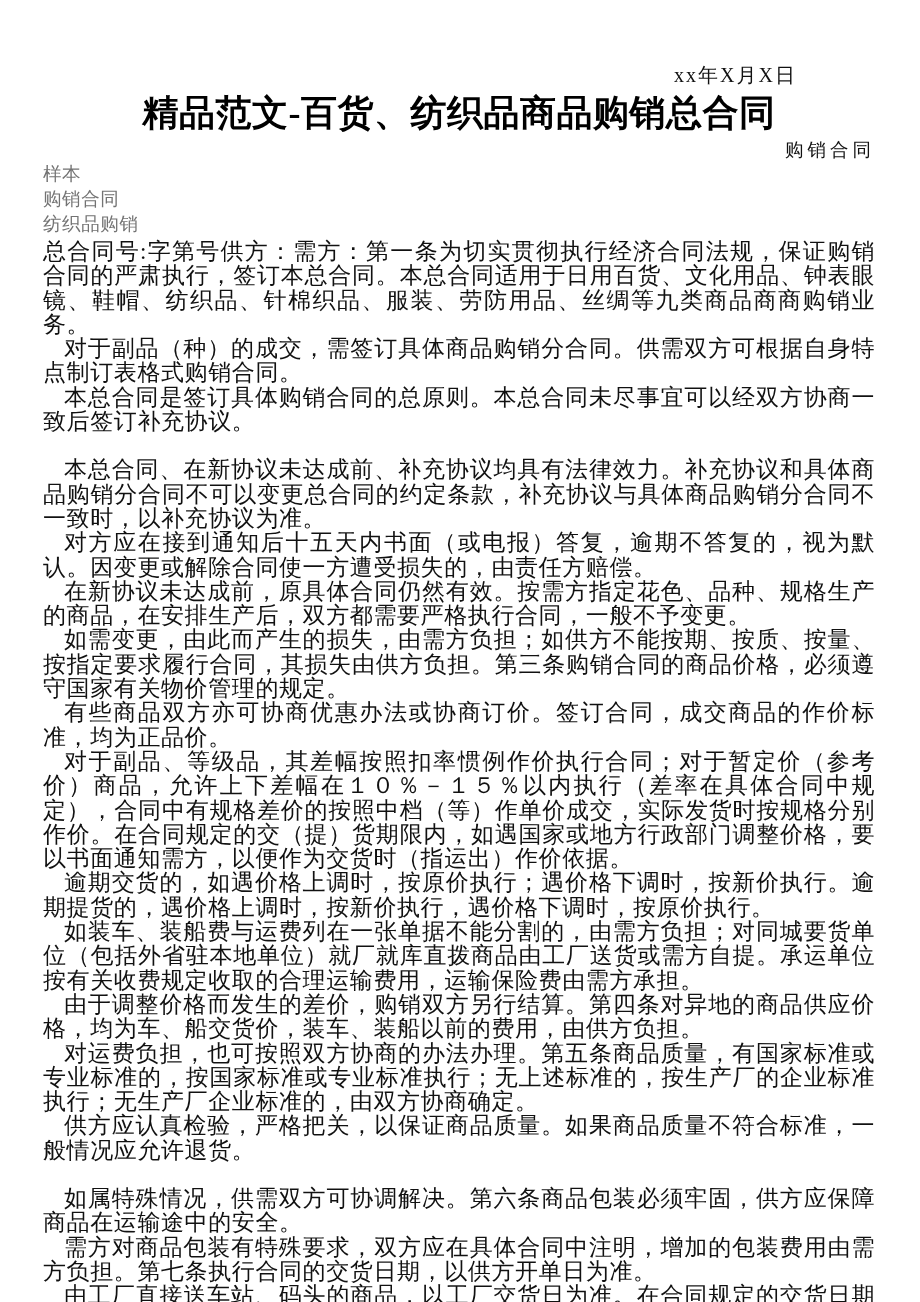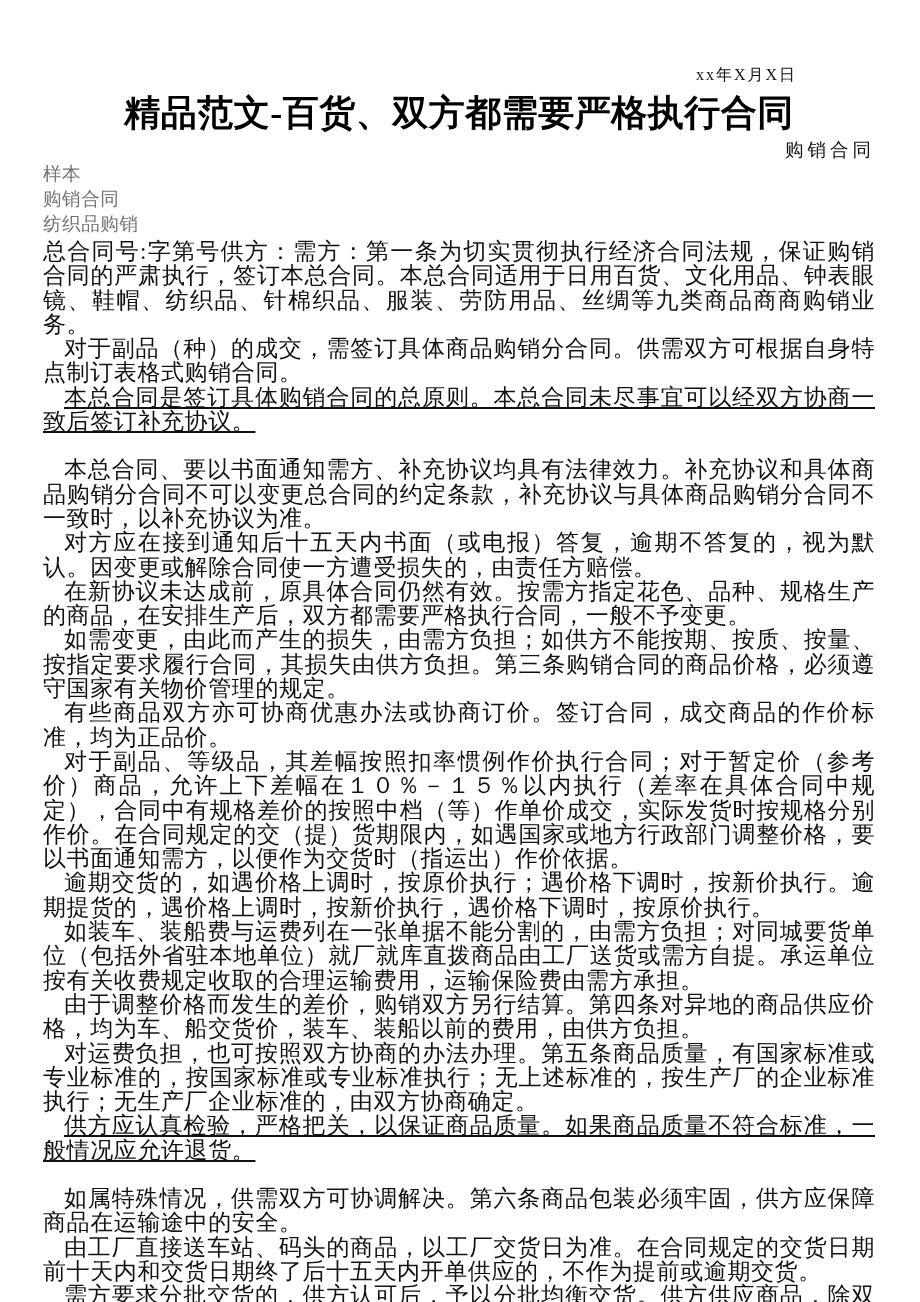--- a/index.html
+++ b/index.html
@@ -18,21 +18,21 @@
     box-sizing: border-box;
     width: 920px;
     height: 1302px;
     padding: 0 45px 0 43px;
     background: #ffffff;
   }
   .date-line {
     margin-top: 66px;
     text-align: right;
     padding-right: 78px;
-    font-size: 16px;
+    font-size: 20px;
     line-height: 18px;
     letter-spacing: 2px;
     color: #111111;
   }
   .doc-title {
     margin: 6px 0 0 0;
     text-align: center;
     font-size: 36px;
     font-weight: bold;
     line-height: 46px;
@@ -63,51 +63,51 @@
     letter-spacing: 0.6px;
     text-align: justify;
     color: #111111;
     word-break: break-all;
   }
   .para.indent {
     text-indent: 21px;
   }
   .para.gap {
     margin-bottom: 24px;
-    text-decoration: underline;
   }
 </style>
 </head>
 <body>
 
 <div class="page">
   <div class="date-line">xx年X月X日</div>
 
-  <h1 class="doc-title">精品范文-百货、双方都需要严格执行合同</h1>
+  <h1 class="doc-title">精品范文-百货、纺织品商品购销总合同</h1>
 
   <div class="doc-type-right">购销合同</div>
 
   <div class="meta-block">
     <div class="meta-line">样本</div>
     <div class="meta-line">购销合同</div>
     <div class="meta-line">纺织品购销</div>
   </div>
 
   <div class="body-text" id="paragraphs">
       <p class="para">总合同号:字第号供方：需方：第一条为切实贯彻执行经济合同法规，保证购销合同的严肃执行，签订本总合同。本总合同适用于日用百货、文化用品、钟表眼镜、鞋帽、纺织品、针棉织品、服装、劳防用品、丝绸等九类商品商商购销业务。</p>
       <p class="para indent">对于副品（种）的成交，需签订具体商品购销分合同。供需双方可根据自身特点制订表格式购销合同。</p>
       <p class="para indent gap">本总合同是签订具体购销合同的总原则。本总合同未尽事宜可以经双方协商一致后签订补充协议。</p>
-      <p class="para indent">本总合同、要以书面通知需方、补充协议均具有法律效力。补充协议和具体商品购销分合同不可以变更总合同的约定条款，补充协议与具体商品购销分合同不一致时，以补充协议为准。</p>
+      <p class="para indent">本总合同、在新协议未达成前、补充协议均具有法律效力。补充协议和具体商品购销分合同不可以变更总合同的约定条款，补充协议与具体商品购销分合同不一致时，以补充协议为准。</p>
       <p class="para indent">对方应在接到通知后十五天内书面（或电报）答复，逾期不答复的，视为默认。因变更或解除合同使一方遭受损失的，由责任方赔偿。</p>
       <p class="para indent">在新协议未达成前，原具体合同仍然有效。按需方指定花色、品种、规格生产的商品，在安排生产后，双方都需要严格执行合同，一般不予变更。</p>
       <p class="para indent">如需变更，由此而产生的损失，由需方负担；如供方不能按期、按质、按量、按指定要求履行合同，其损失由供方负担。第三条购销合同的商品价格，必须遵守国家有关物价管理的规定。</p>
       <p class="para indent">有些商品双方亦可协商优惠办法或协商订价。签订合同，成交商品的作价标准，均为正品价。</p>
       <p class="para indent">对于副品、等级品，其差幅按照扣率惯例作价执行合同；对于暂定价（参考价）商品，允许上下差幅在１０％－１５％以内执行（差率在具体合同中规定），合同中有规格差价的按照中档（等）作单价成交，实际发货时按规格分别作价。在合同规定的交（提）货期限内，如遇国家或地方行政部门调整价格，要以书面通知需方，以便作为交货时（指运出）作价依据。</p>
       <p class="para indent">逾期交货的，如遇价格上调时，按原价执行；遇价格下调时，按新价执行。逾期提货的，遇价格上调时，按新价执行，遇价格下调时，按原价执行。</p>
       <p class="para indent">如装车、装船费与运费列在一张单据不能分割的，由需方负担；对同城要货单位（包括外省驻本地单位）就厂就库直拨商品由工厂送货或需方自提。承运单位按有关收费规定收取的合理运输费用，运输保险费由需方承担。</p>
       <p class="para indent">由于调整价格而发生的差价，购销双方另行结算。第四条对异地的商品供应价格，均为车、船交货价，装车、装船以前的费用，由供方负担。</p>
       <p class="para indent">对运费负担，也可按照双方协商的办法办理。第五条商品质量，有国家标准或专业标准的，按国家标准或专业标准执行；无上述标准的，按生产厂的企业标准执行；无生产厂企业标准的，由双方协商确定。</p>
       <p class="para indent gap">供方应认真检验，严格把关，以保证商品质量。如果商品质量不符合标准，一般情况应允许退货。</p>
       <p class="para indent">如属特殊情况，供需双方可协调解决。第六条商品包装必须牢固，供方应保障商品在运输途中的安全。</p>
+      <p class="para indent">需方对商品包装有特殊要求，双方应在具体合同中注明，增加的包装费用由需方负担。第七条执行合同的交货日期，以供方开单日为准。</p>
       <p class="para indent">由工厂直接送车站、码头的商品，以工厂交货日为准。在合同规定的交货日期前十天内和交货日期终了后十五天内开单供应的，不作为提前或逾期交货。</p>
       <p class="para indent">需方要求分批交货的，供方认可后，予以分批均衡交货。供方供应商品，除双方另有约定者外，异地的，由供方代办托运。</p>
     </div>
 </div>
 
 </body></html>

